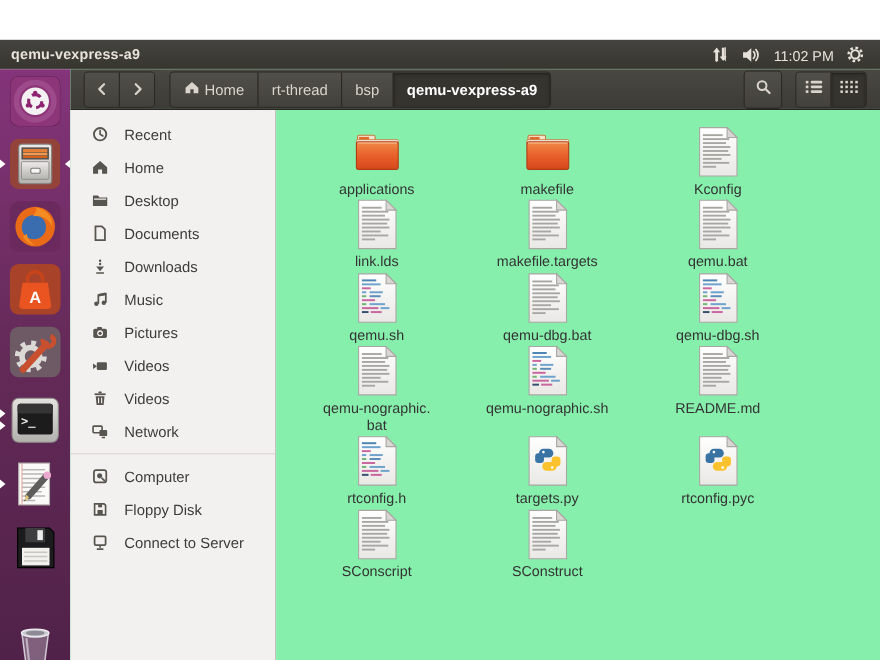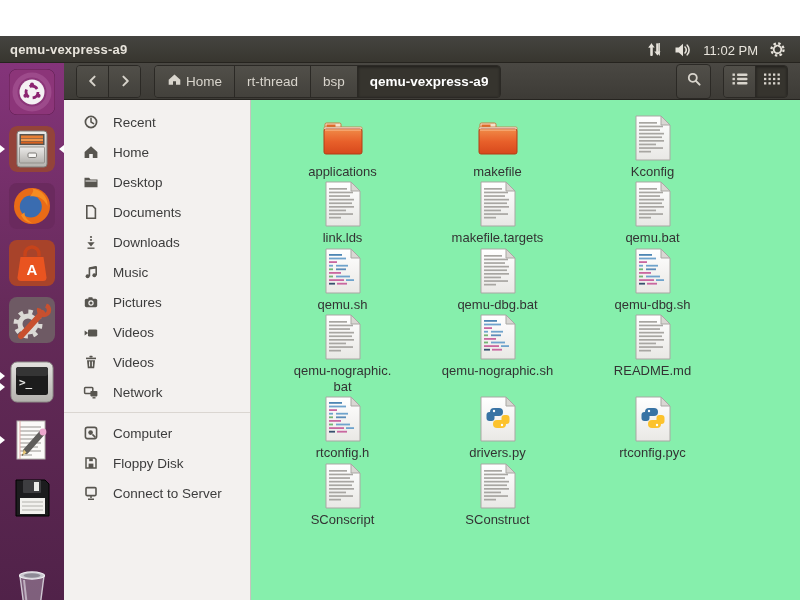--- a/index.html
+++ b/index.html
@@ -692,21 +692,21 @@
                 </svg>
               </span>
               <div class="flabel">rtconfig.h</div>
             </div>
           <div class="file">
               <span>
                 <svg>
                   <use href="#sym-python"></use>
                 </svg>
               </span>
-              <div class="flabel">drivers.py</div>
+              <div class="flabel">targets.py</div>
             </div>
 
           <div class="file">
               <span>
                 <svg>
                   <use href="#sym-python"></use>
                 </svg>
               </span>
               <div class="flabel">rtconfig.pyc</div>
             </div>

